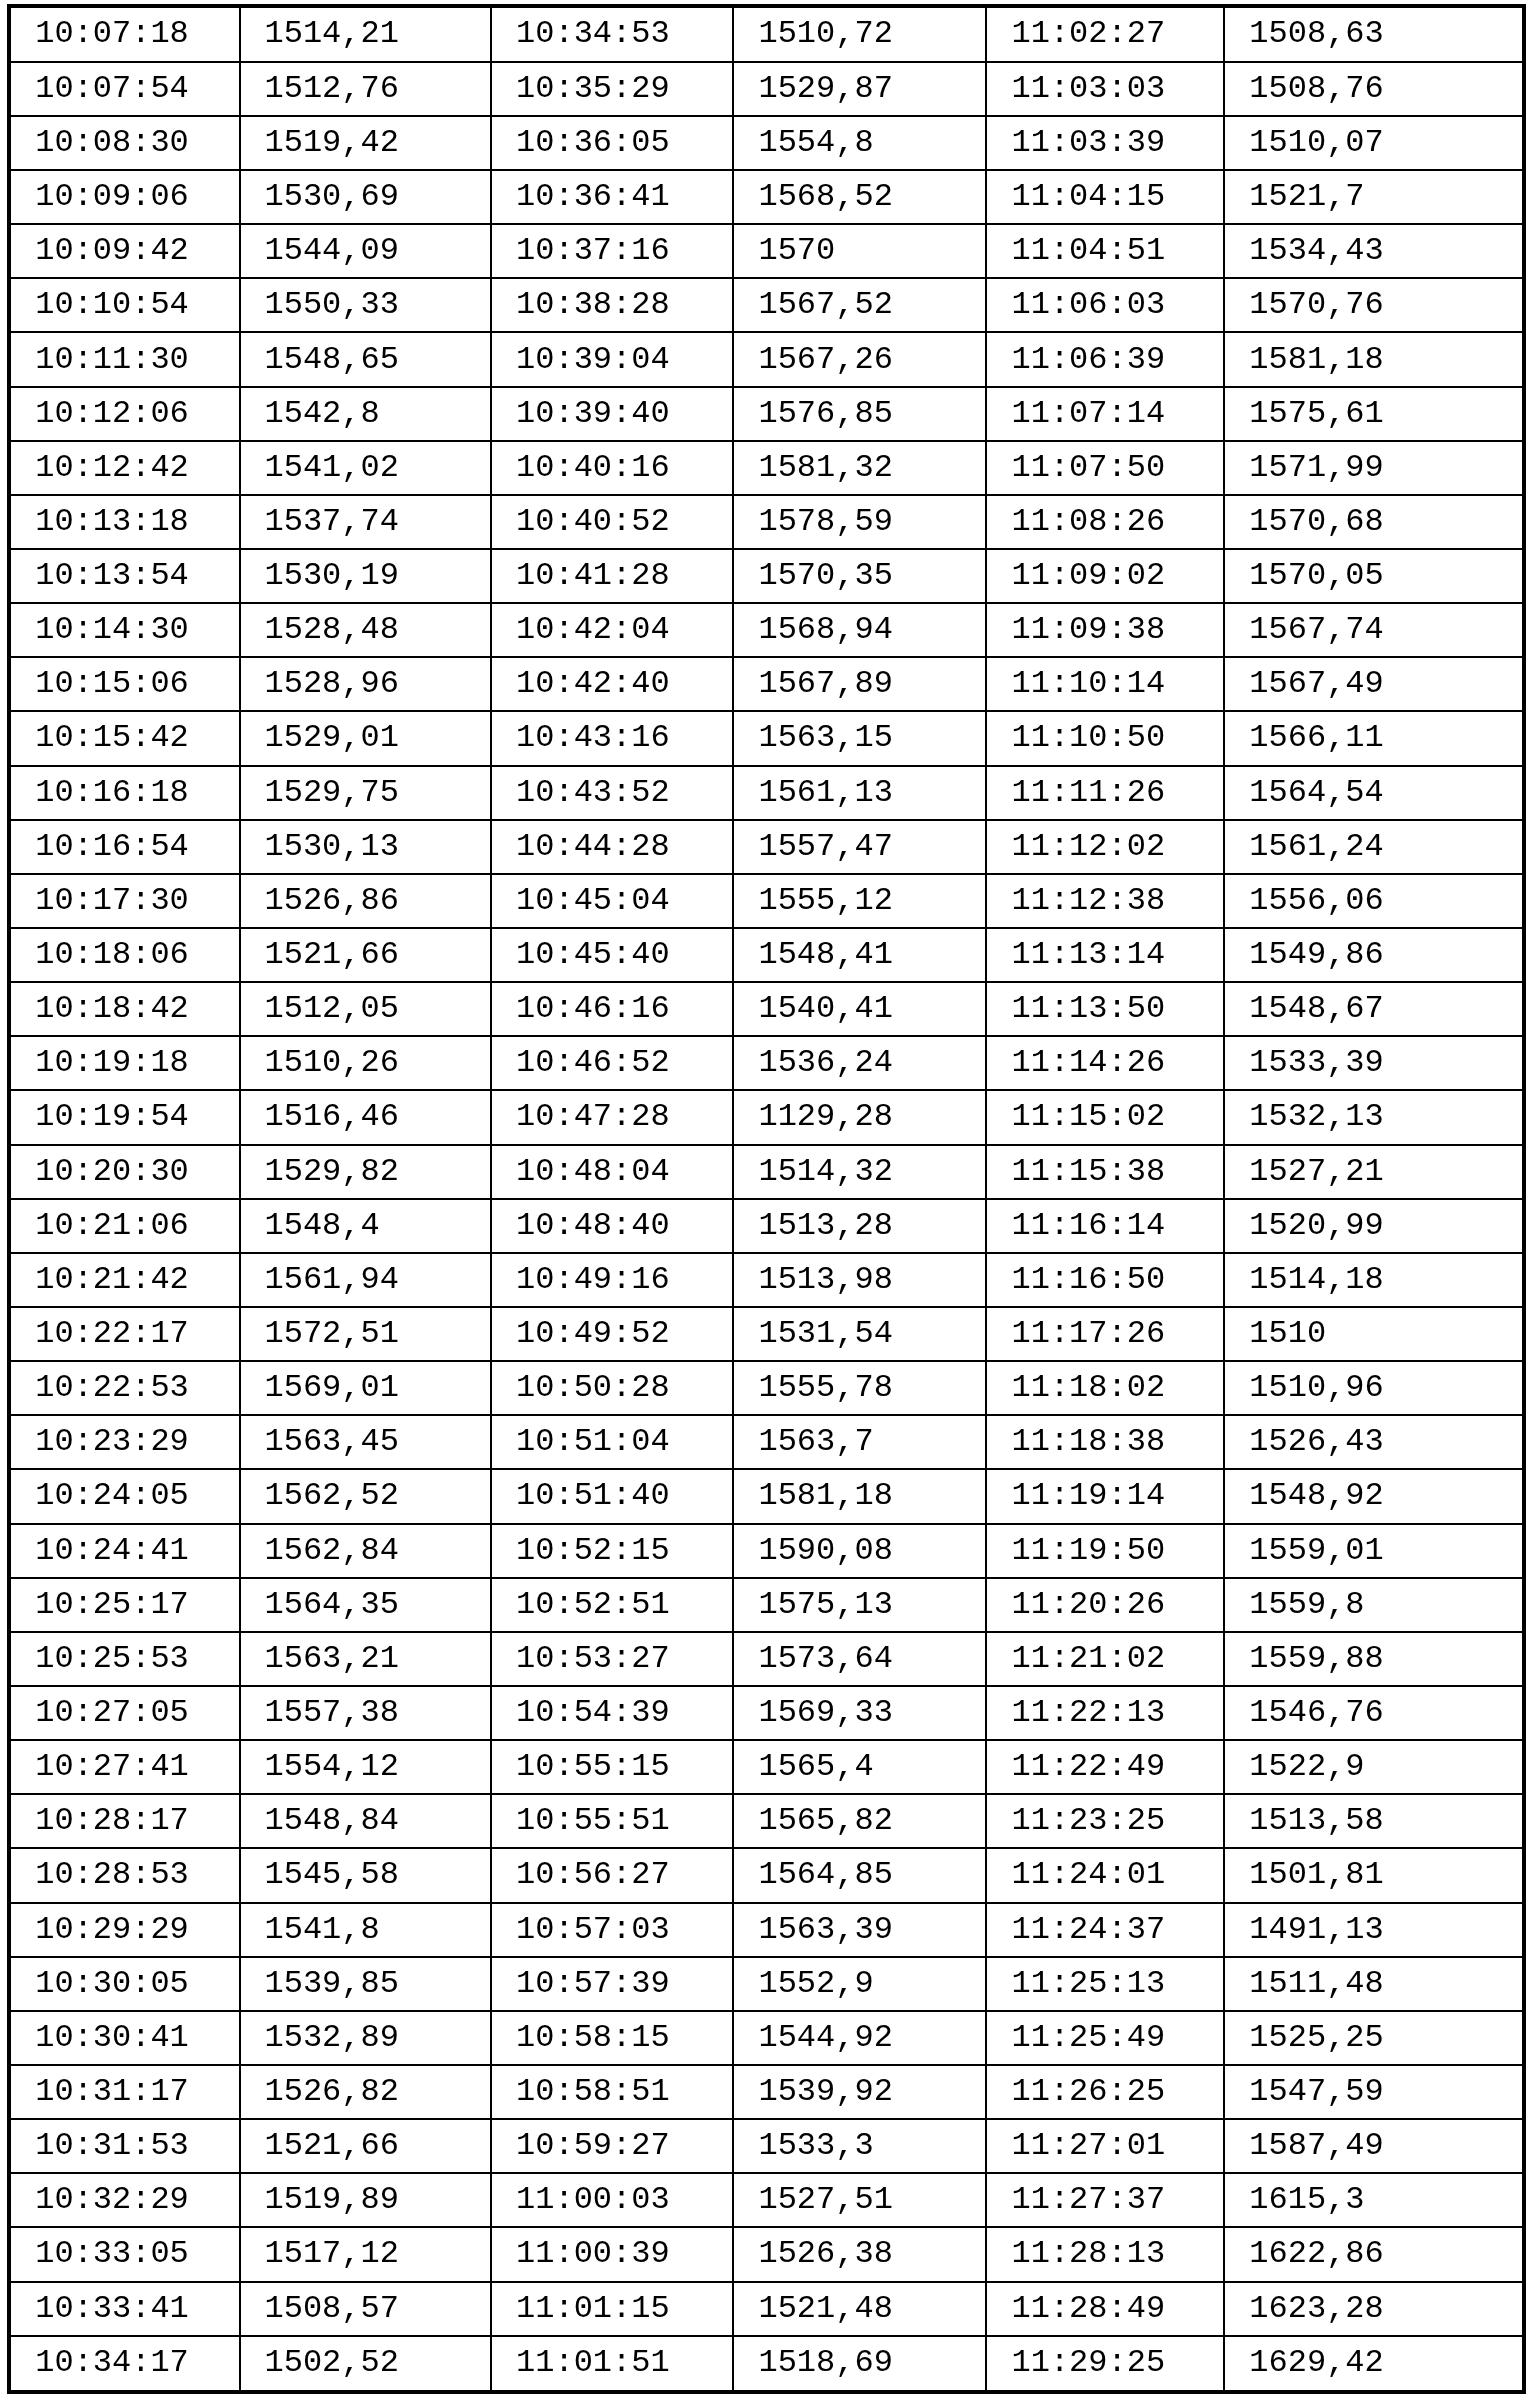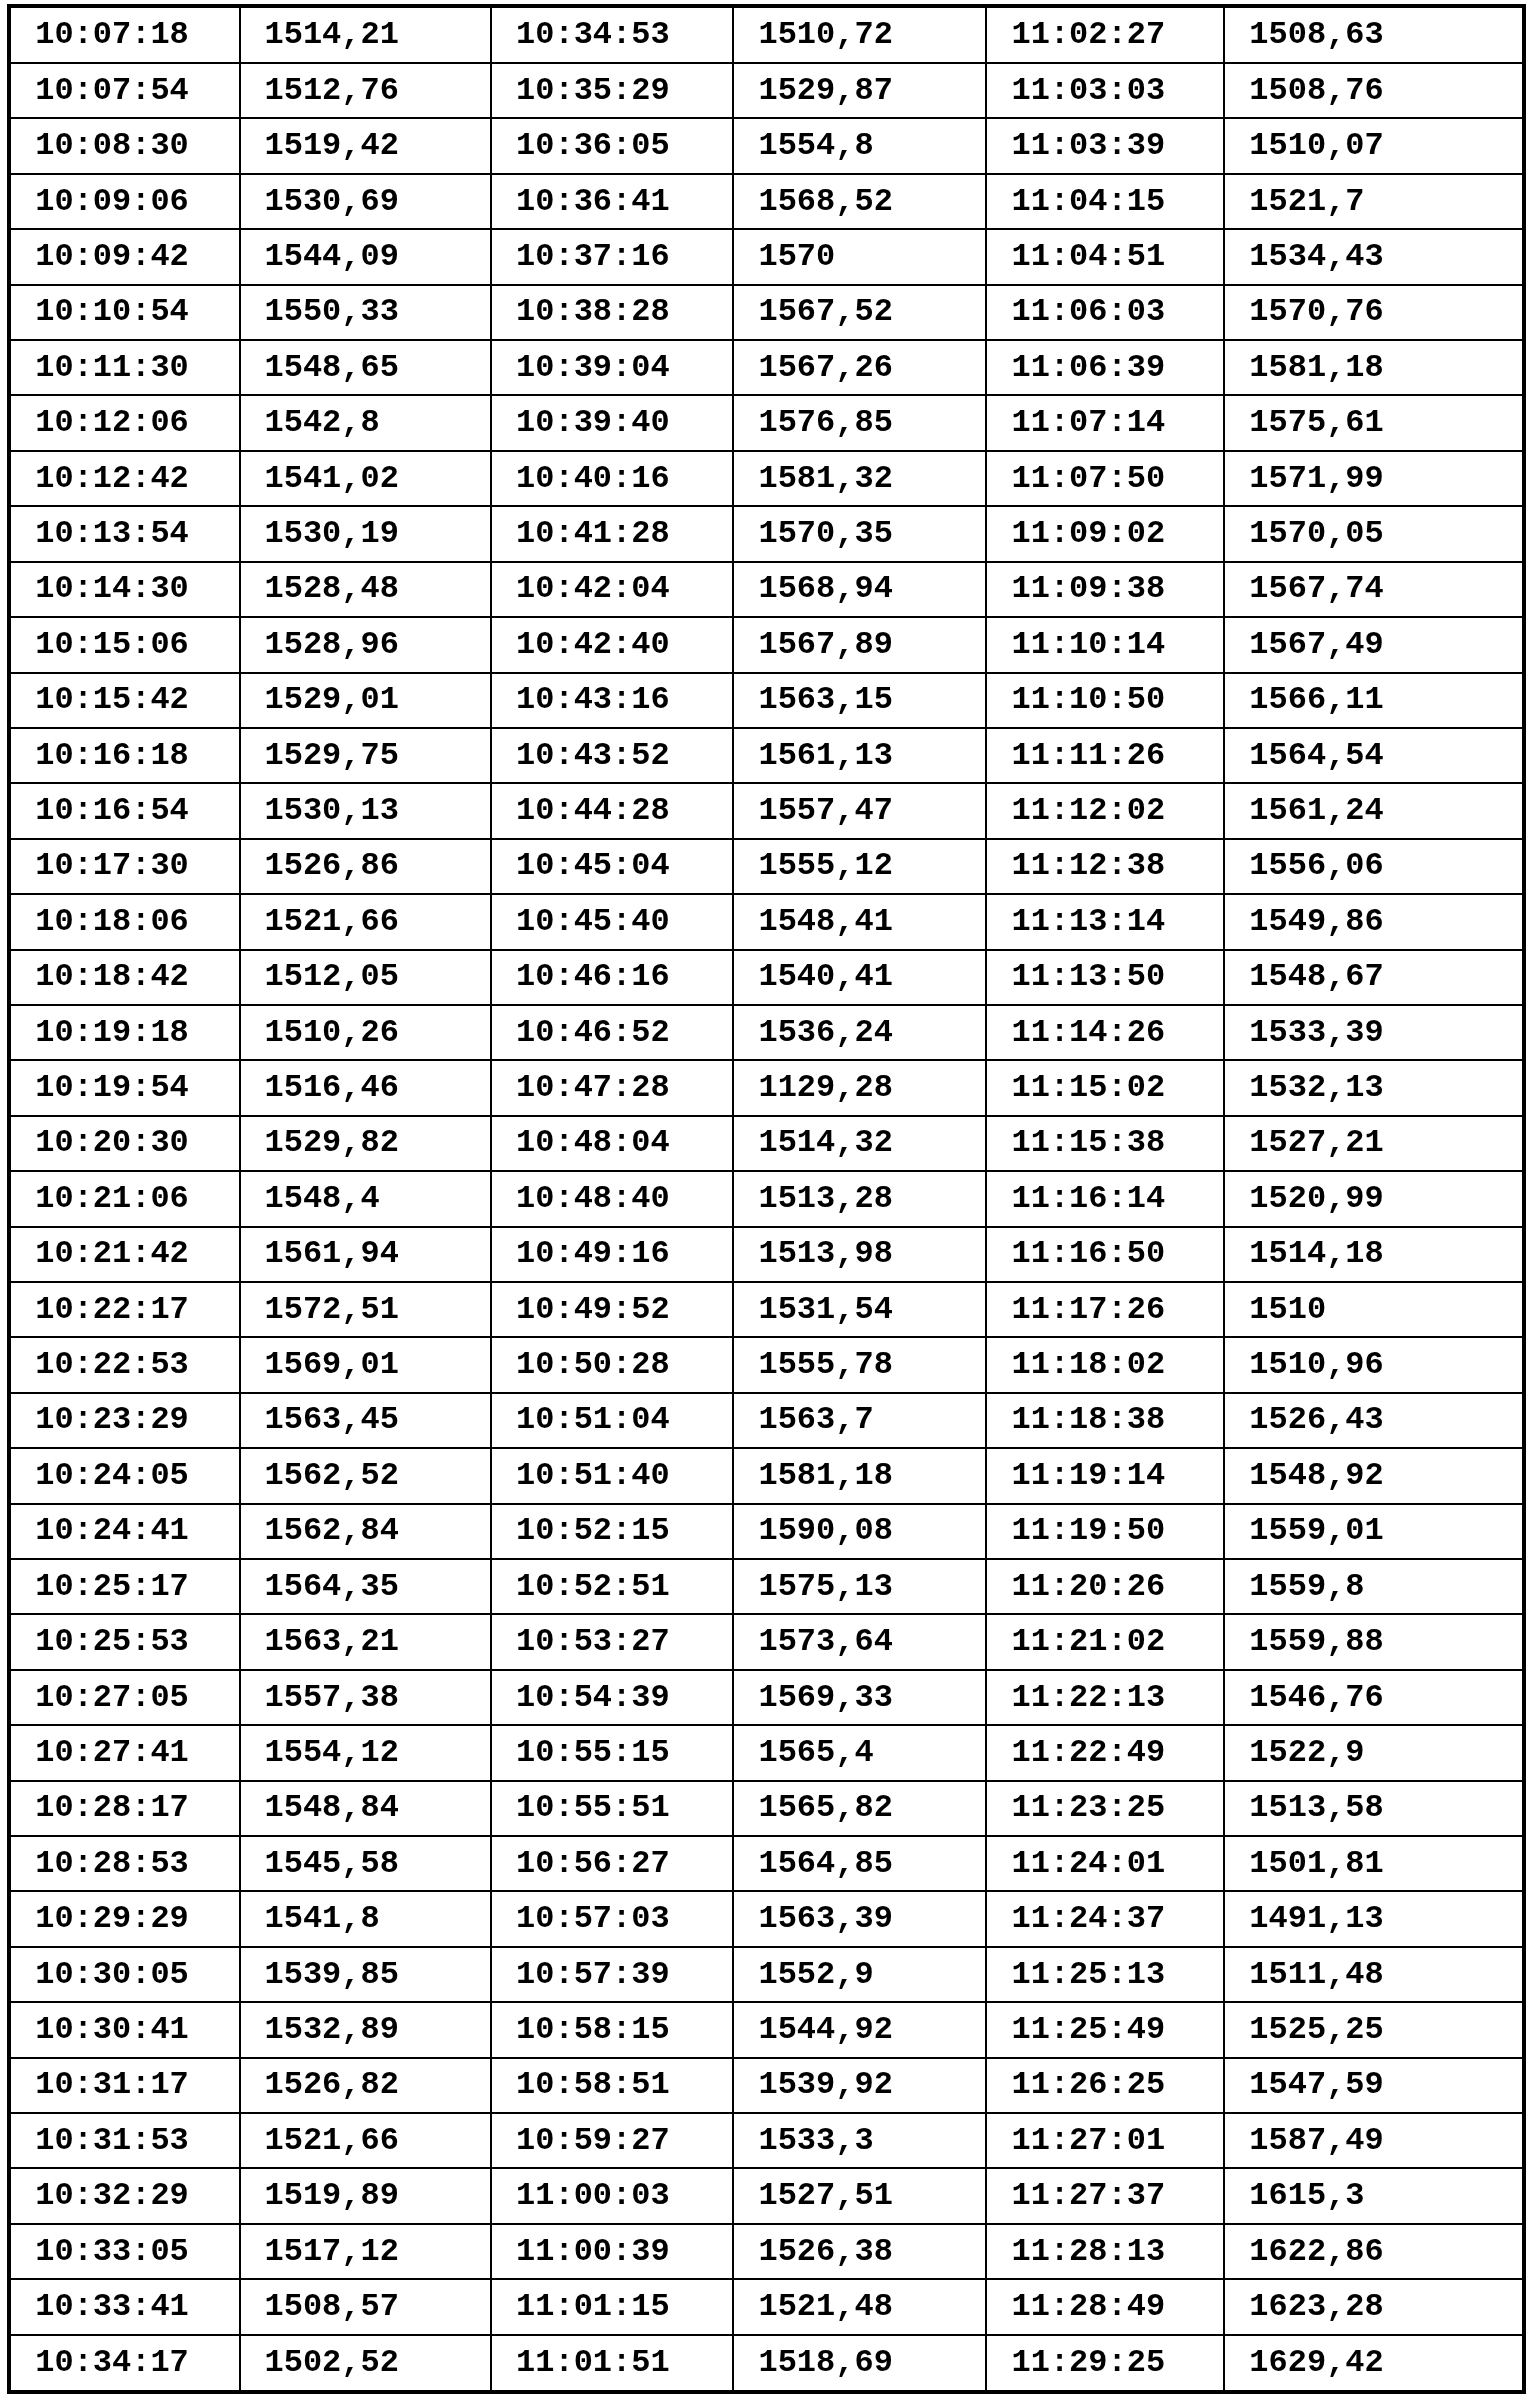--- a/index.html
+++ b/index.html
@@ -10,21 +10,20 @@
     width: 1536px;
     height: 2401px;
     background: #ffffff;
     font-family: "Liberation Mono", "DejaVu Sans Mono", monospace;
   }
   .page {
     width: 100%;
     height: 100%;
     box-sizing: border-box;
     padding: 4px 9.6px 7.2px 7.2px;
-    font-weight: bold;
   }
   table.data-table {
     width: 100%;
     height: 100%;
     border-collapse: collapse;
     table-layout: fixed;
     border: 4px solid #000000;
   }
   table.data-table td {
     border: 2.4px solid #000000;
@@ -117,20 +116,28 @@
         </tr>
         <tr>
           <td class="time-cell">10:12:42</td>
           <td class="value-cell">1541,02</td>
           <td class="time-cell">10:40:16</td>
           <td class="value-cell">1581,32</td>
           <td class="time-cell">11:07:50</td>
           <td class="value-cell">1571,99</td>
         </tr>
         <tr>
+          <td class="time-cell">10:13:18</td>
+          <td class="value-cell">1537,74</td>
+          <td class="time-cell">10:40:52</td>
+          <td class="value-cell">1578,59</td>
+          <td class="time-cell">11:08:26</td>
+          <td class="value-cell">1570,68</td>
+        </tr>
+        <tr>
           <td class="time-cell">10:13:54</td>
           <td class="value-cell">1530,19</td>
           <td class="time-cell">10:41:28</td>
           <td class="value-cell">1570,35</td>
           <td class="time-cell">11:09:02</td>
           <td class="value-cell">1570,05</td>
         </tr>
         <tr>
           <td class="time-cell">10:14:30</td>
           <td class="value-cell">1528,48</td>

